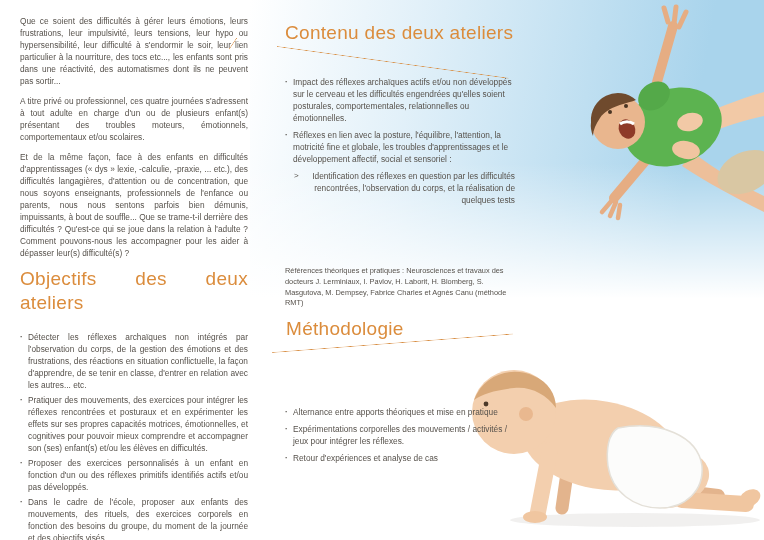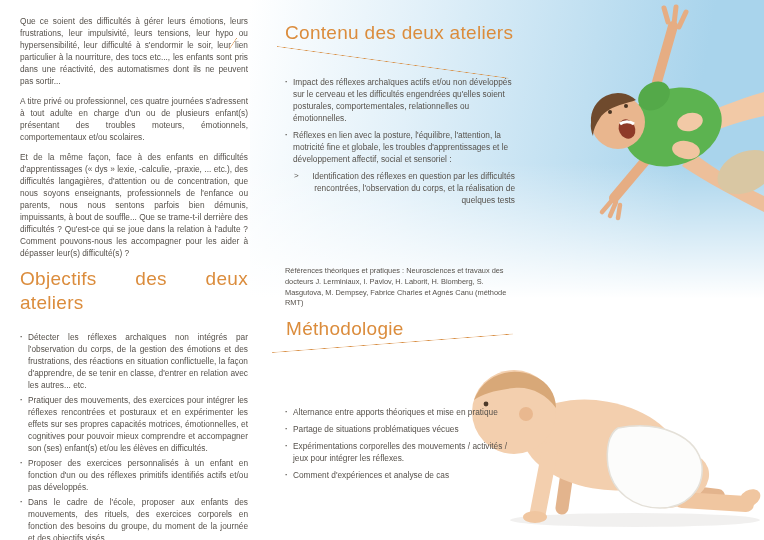--- a/index.html
+++ b/index.html
@@ -117,16 +117,15 @@
   <div class="subbullet">Identification des réflexes en question par les difficultés rencontrées, l'observation du corps, et la réalisation de quelques tests</div>
 </div>
 
 <div id="references">Références théoriques et pratiques : Neurosciences et travaux des docteurs J. Lerminiaux, I. Pavlov, H. Laborit, H. Blomberg, S. Masgutova, M. Dempsey, Fabrice Charles et Agnès Canu (méthode RMT)</div>
 
 <h2 class="heading" id="methodo-heading">Méthodologie</h2>
 <div class="accent-line" id="methodo-line"></div>
 
 <div class="mid-block" id="methodo-list">
   <div class="bullet">Alternance entre apports théoriques et mise en pratique</div>
-  <div class="bullet">Partage de situations problématiques vécues</div>
   <div class="bullet">Expérimentations corporelles des mouvements / activités / jeux pour intégrer les réflexes.</div>
-  <div class="bullet">Comment d'expériences et analyse de cas</div>
+  <div class="bullet">Retour d'expériences et analyse de cas</div>
 </div>
 
 </body></html>

